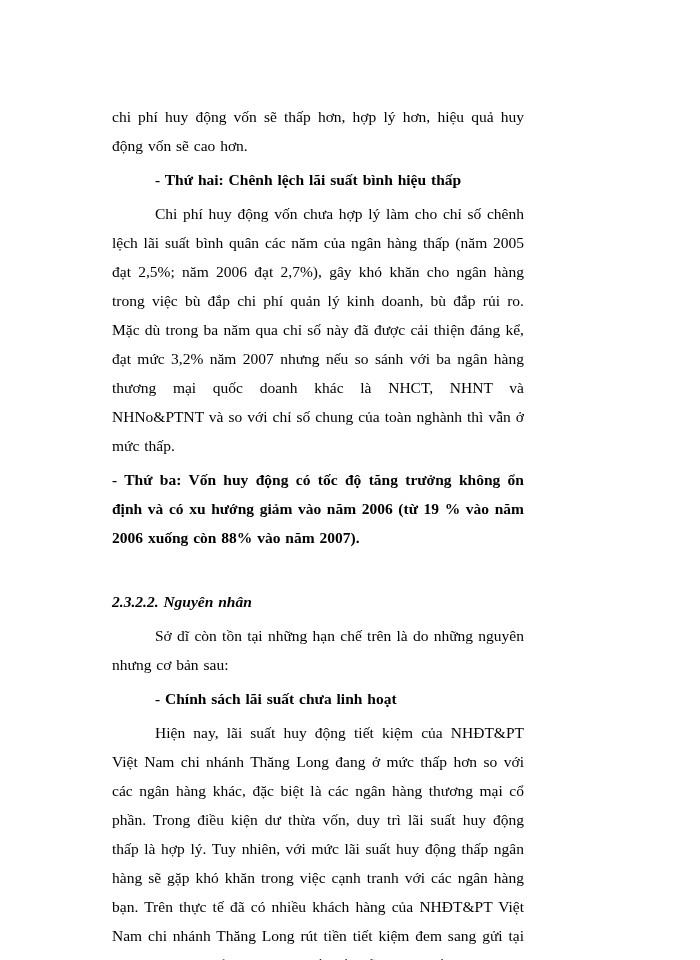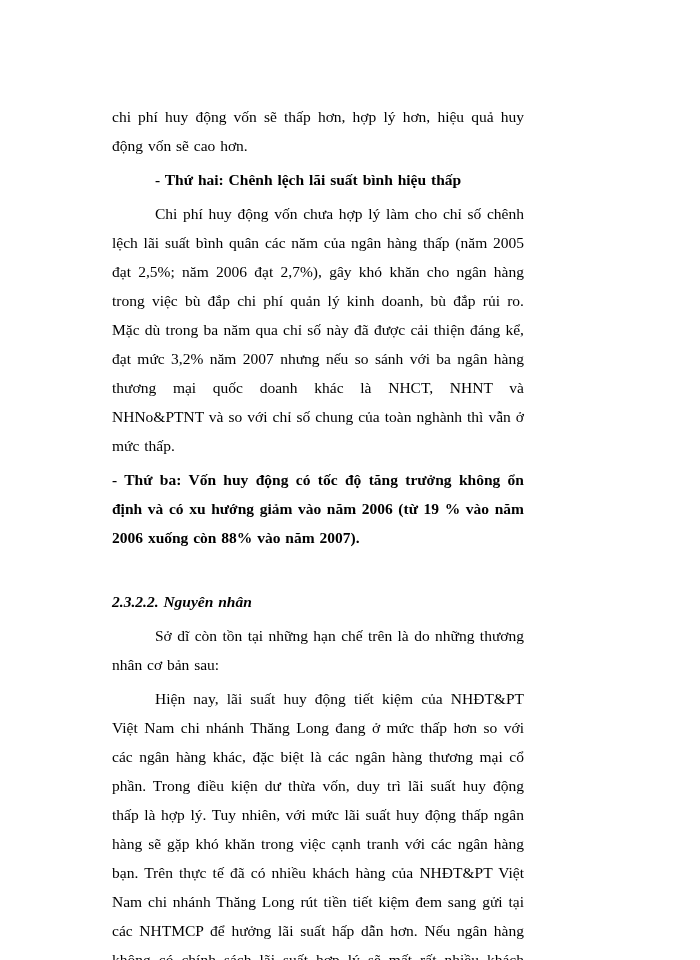--- a/index.html
+++ b/index.html
@@ -49,19 +49,20 @@
   <p class="para no-indent">chi phí huy động vốn sẽ thấp hơn, hợp lý hơn, hiệu quả huy động vốn sẽ  cao hơn.</p>
 
   <p class="para indent bold">- Thứ hai: Chênh lệch lãi suất bình hiệu thấp</p>
 
   <p class="para indent">Chi phí huy động vốn chưa hợp lý làm cho chỉ số chênh lệch lãi suất bình quân các năm của ngân hàng thấp (năm 2005 đạt 2,5%; năm 2006 đạt 2,7%), gây khó khăn cho ngân hàng trong việc bù đắp chi phí quản lý kinh doanh, bù đắp rủi ro. Mặc dù trong ba năm qua chỉ số này đã được cải thiện đáng kể, đạt mức 3,2% năm 2007 nhưng nếu so sánh với ba ngân hàng thương mại quốc doanh khác là NHCT, NHNT và NHNo&amp;PTNT và so với chỉ số chung của toàn nghành thì vẫn ở mức thấp.</p>
 
   <p class="para no-indent bold">- Thứ ba: Vốn huy động có tốc độ tăng trưởng không ổn định và có xu hướng giảm vào năm 2006 (từ 19 % vào năm 2006 xuống còn 88% vào năm 2007).</p>
 
   <p class="para no-indent bold-italic">2.3.2.2. Nguyên nhân</p>
 
-  <p class="para indent">Sở dĩ còn tồn tại những hạn chế trên là do những thương nhân cơ bản sau:</p>
+  <p class="para indent">Sở dĩ còn tồn tại những hạn chế trên là do những nguyên nhưng cơ bản sau:</p>
 
 
+  <p class="para indent bold">- Chính sách lãi suất chưa linh hoạt</p>
 
   <p class="para indent">Hiện nay, lãi suất huy động tiết kiệm của NHĐT&amp;PT Việt Nam chi nhánh Thăng Long đang ở mức thấp hơn so với các ngân hàng khác, đặc biệt là các ngân hàng thương mại cổ phần. Trong điều kiện dư thừa vốn, duy trì lãi suất huy động thấp là hợp lý. Tuy nhiên, với mức lãi suất huy động thấp ngân hàng sẽ gặp khó khăn trong việc cạnh tranh với các ngân hàng bạn. Trên thực tế đã có nhiều khách hàng của NHĐT&amp;PT Việt Nam chi nhánh Thăng Long rút tiền tiết kiệm đem sang gửi tại các NHTMCP để hưởng lãi suất hấp dẫn hơn. Nếu ngân hàng không có chính sách lãi suất hợp lý sẽ mất rất nhiều khách hàng, đặc biệt là các khách hàng truyền thống, có số tiền gửi lớn, thời hạn dài.</p>
 
 </div>
 
 </body></html>

